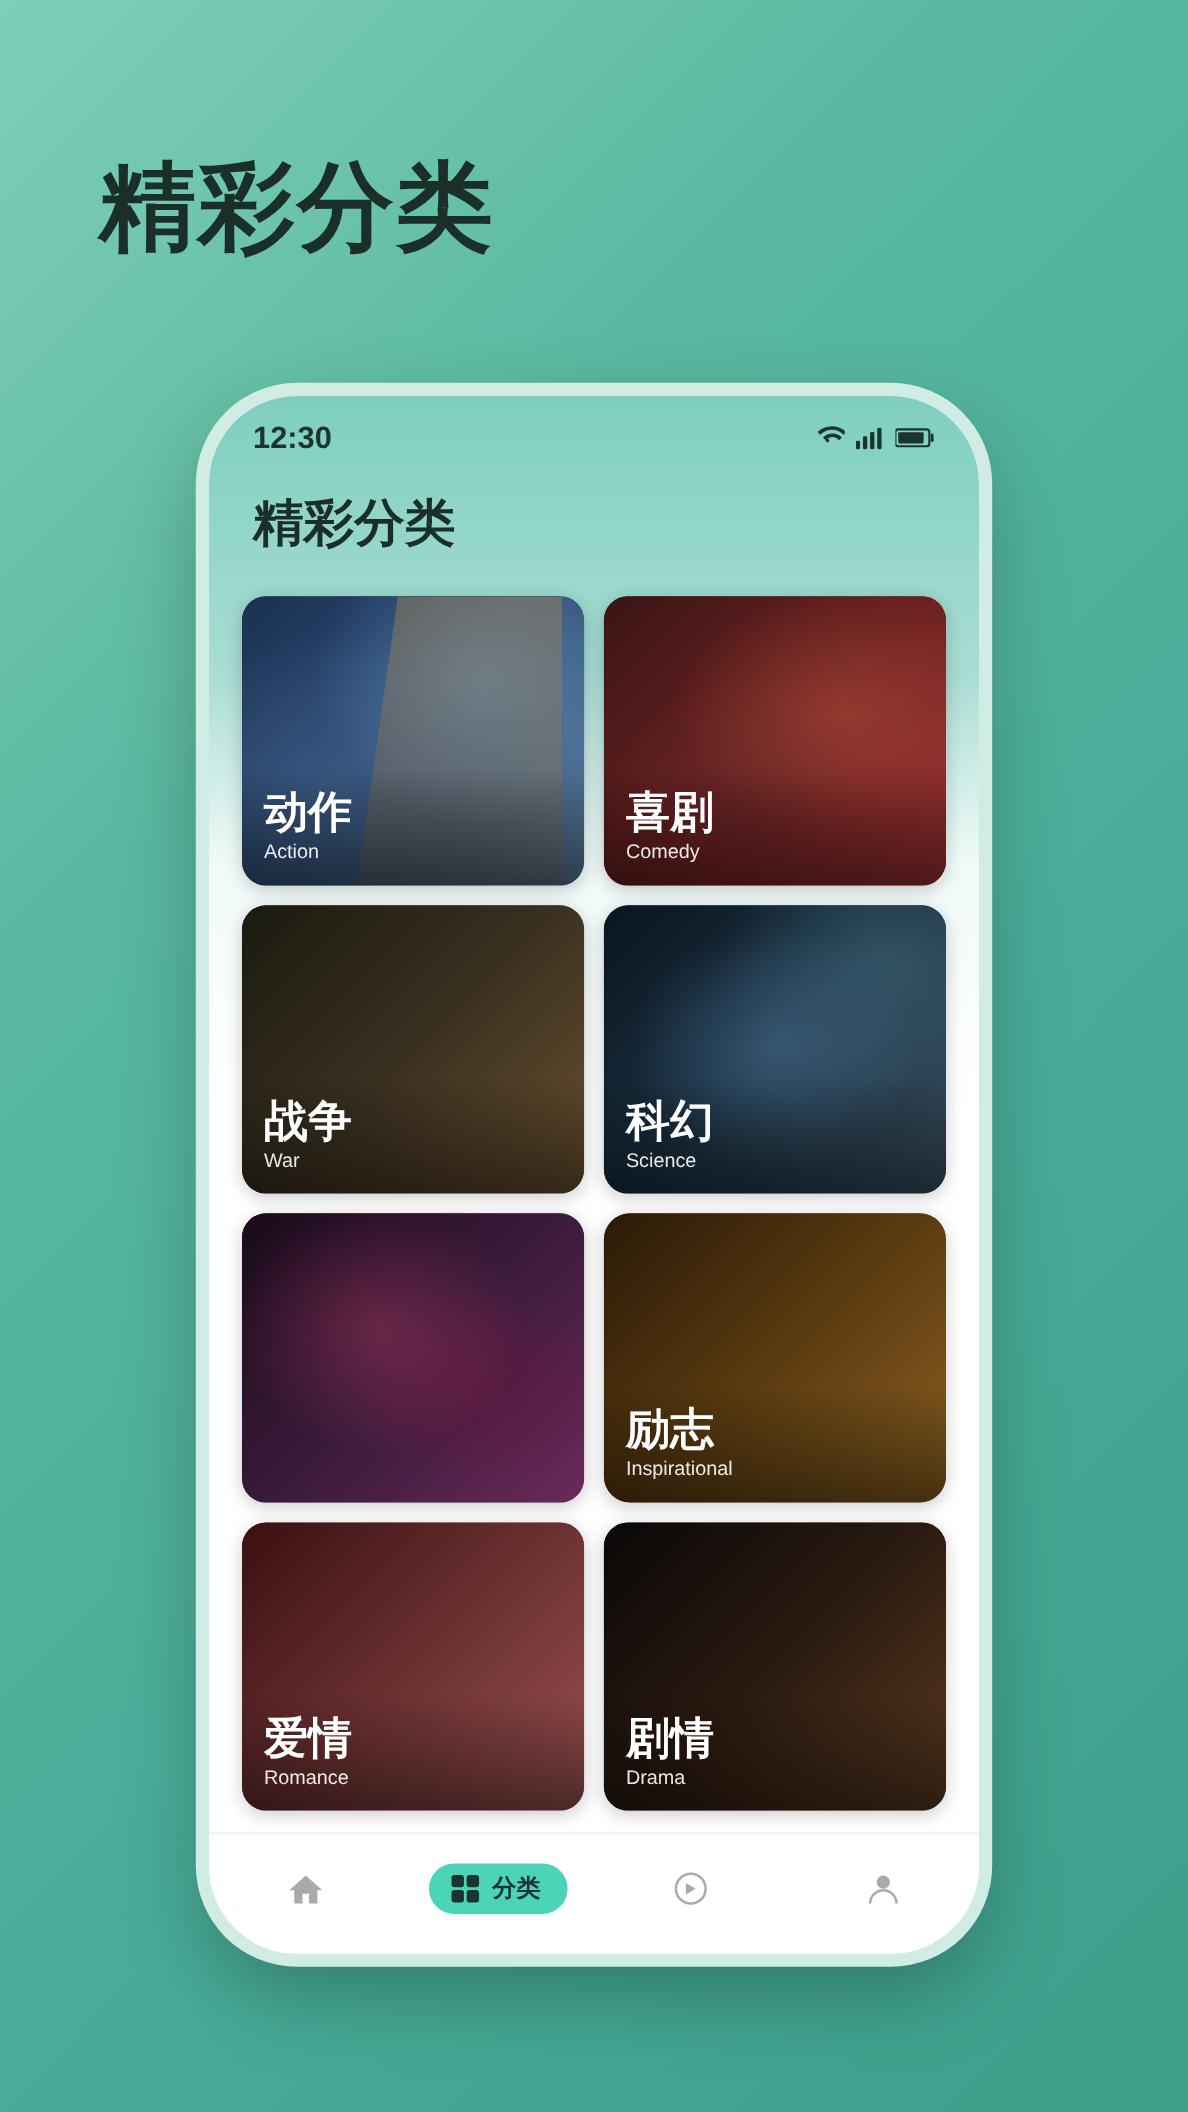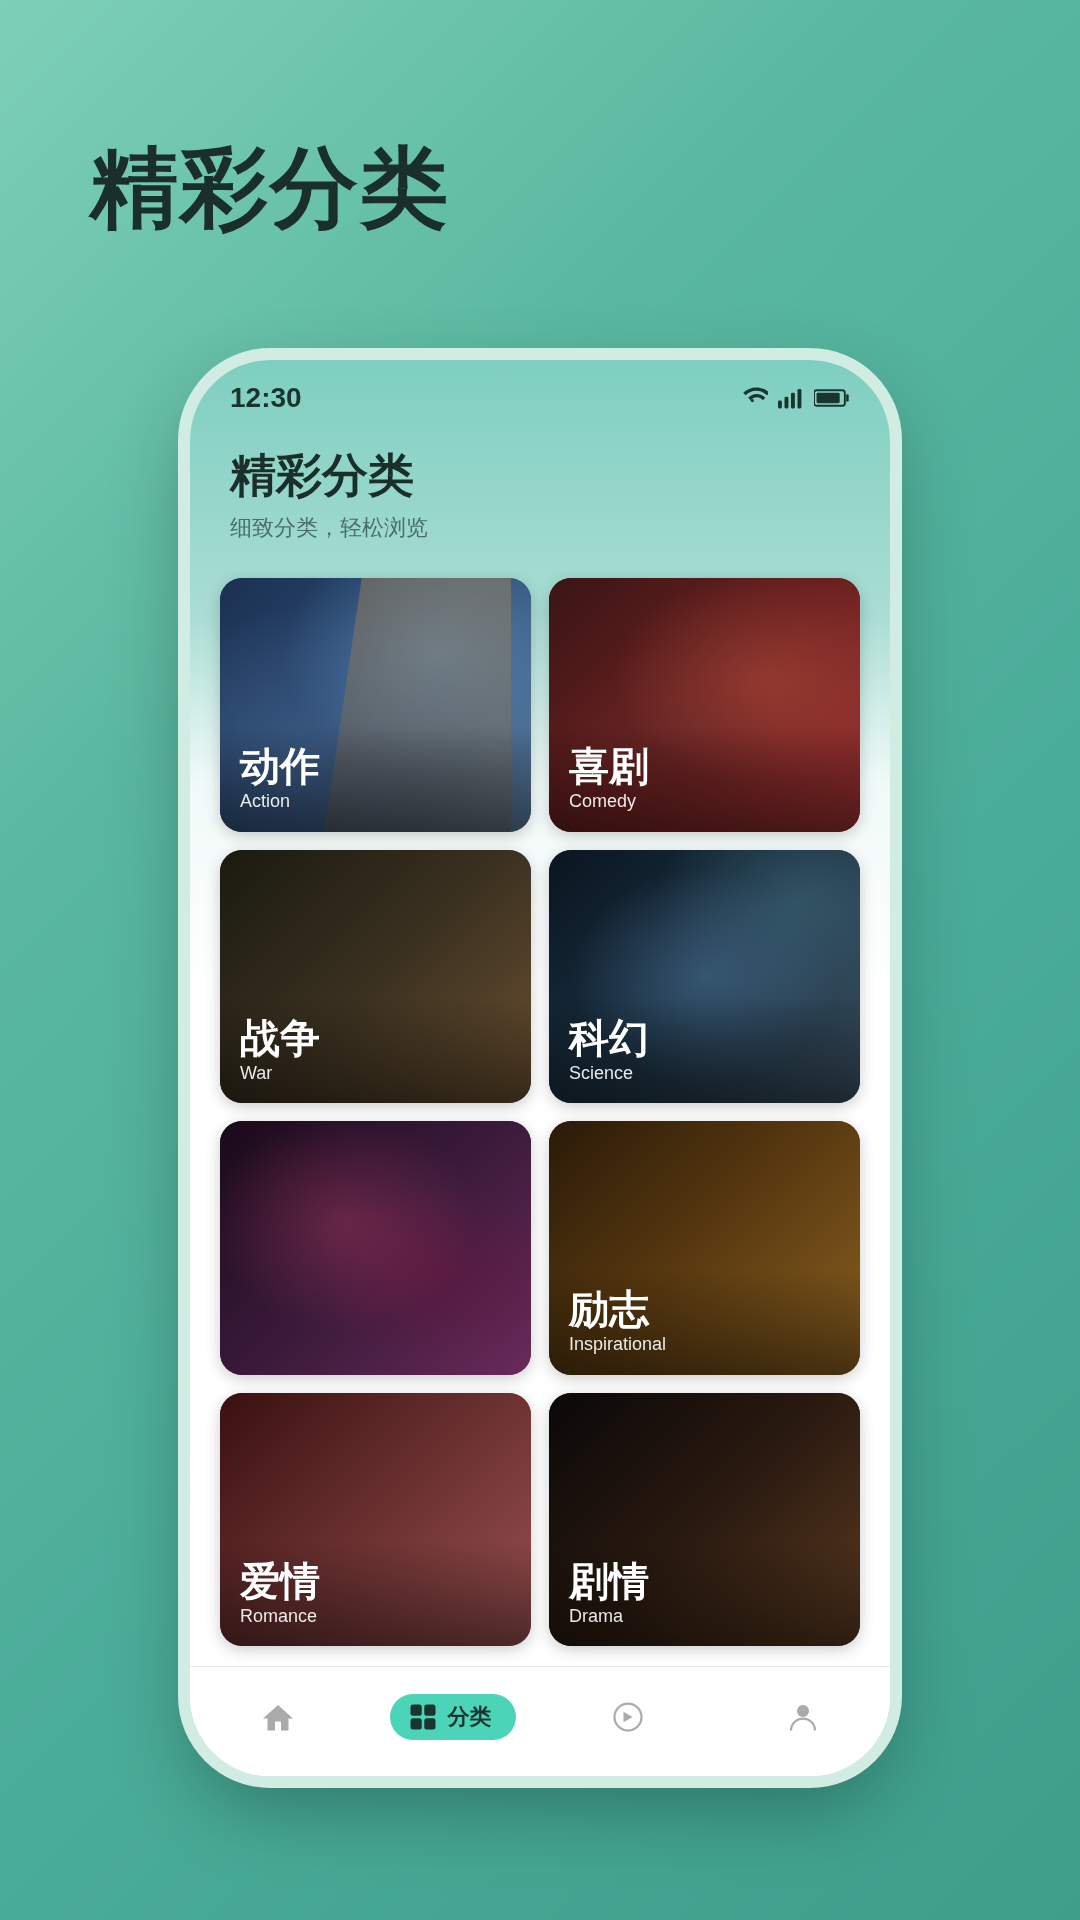--- a/index.html
+++ b/index.html
@@ -157,21 +157,21 @@
     
     .cat-science { background: linear-gradient(135deg, #1a2a3a 0%, #2a4060 50%, #4a6080 100%); }
 
     
     .cat-war { background: linear-gradient(135deg, #2a2a2a 0%, #4a4a40 50%, #6a6050 100%); }
 
     
     .cat-suspense { background: linear-gradient(135deg, #2a1a2a 0%, #4a2a4a 50%, #603060 100%); }
 
     
-    .cat-inspirational { background: linear-gradient(135deg, #3a2a1a 0%, #6a4a2a 50%, #8a6a3a 100%); }
+    .cat-inspirational { background: linear-gradient(135deg, #3a2a1a 0%, #6a4a2a 50%, #8a6a3a 100%); border-radius: 24px; }
 
     
     .cat-romance { background: linear-gradient(135deg, #4a2a2a 0%, #7a4a4a 50%, #a06060 100%); }
 
     
     .cat-drama { background: linear-gradient(135deg, #1a1a1a 0%, #3a2a1a 50%, #5a4030 100%); }
 
     .category-label {
       position: absolute;
       bottom: 0;
@@ -351,21 +351,20 @@
           <svg width="36" height="22" viewBox="0 0 28 14" fill="#1a3530">
             <rect x="0" y="1" width="24" height="12" rx="2" stroke="#1a3530" stroke-width="1.5" fill="none"></rect>
             <rect x="25" y="4" width="2" height="6" rx="1" fill="#1a3530"></rect>
             <rect x="2" y="3" width="18" height="8" rx="1" fill="#1a3530"></rect>
           </svg>
         </div>
       </div>
 
       <div class="app-header">
         <div class="app-header-title">精彩分类</div>
-        <div class="app-header-subtitle">细致分类，轻松浏览</div>
       </div>
 
       <div class="categories-grid">
 
         <div class="category-card cat-action">
           <div class="card-visual action-visual"></div>
           <div class="category-label">
             <span class="category-label-cn">动作</span>
             <span class="category-label-en">Action</span>
           </div>

